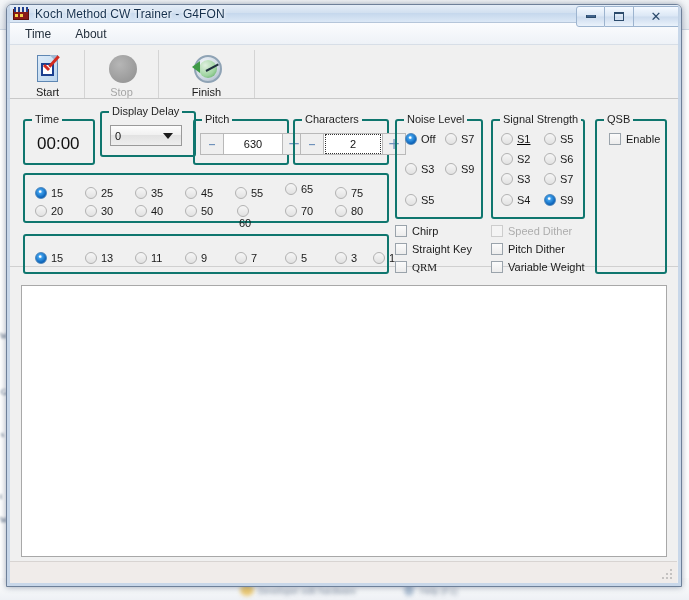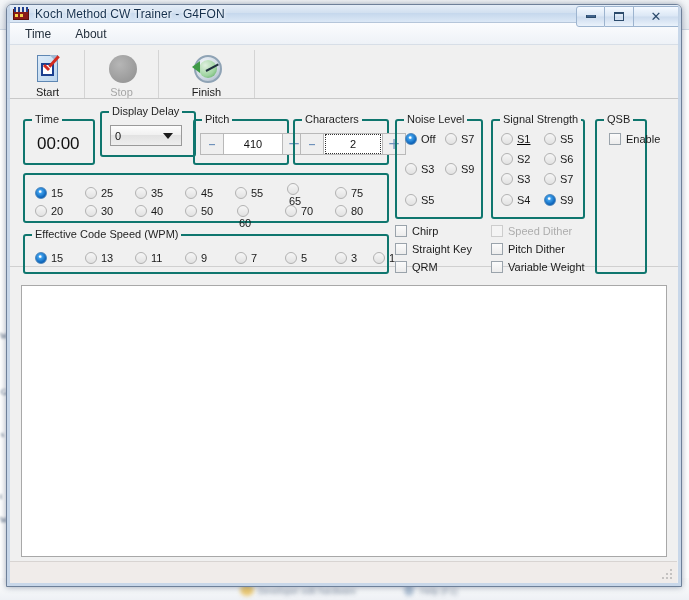--- a/index.html
+++ b/index.html
@@ -407,21 +407,21 @@
       <span class="combo">
         <span class="combo-value">0</span>
         <span class="combo-arrow"></span>
       </span>
     </div>
 
     <div class="gbox" style="left:186px; top:12px; width:96px; height:46px;">
       <span class="gbox-title">Pitch</span>
       <span class="spin" style="left:5px;">
         <span class="spin-btn">–</span>
-        <span class="spin-field">410</span>
+        <span class="spin-field">630</span>
         <span class="spin-btn">+</span>
       </span>
     </div>
 
     <div class="gbox" style="left:286px; top:12px; width:96px; height:46px;">
       <span class="gbox-title">Characters</span>
       <span class="spin" style="left:5px;">
         <span class="spin-btn">–</span>
         <span class="spin-field focused">2</span>
         <span class="spin-btn">+</span>
@@ -481,21 +481,21 @@
       <span class="radio" style="position:absolute; left:8px; top:73px;">
         <span class="radio-mark"></span>
         <span class="radio-label">S4</span>
       </span>
       <span class="radio checked" style="position:absolute; left:51px; top:73px;">
         <span class="radio-mark"></span>
         <span class="radio-label">S9</span>
       </span>
     </div>
 
-    <div class="gbox" style="left:588px; top:12px; width:52px; height:155px;padding-left:24px;">
+    <div class="gbox" style="left:588px; top:12px; width:72px; height:155px;padding-left:24px;">
       <span class="gbox-title">QSB</span>
       <span class="checkbox" style="position:absolute; left:12px; top:12px;">
         <span class="checkbox-mark"></span>
         <span class="checkbox-label">Enable</span>
       </span>
     </div>
 
     <div class="gbox" style="left:16px; top:66px; width:366px; height:50px;">
 
       <span class="radio checked" style="position:absolute; left:10px; top:12px;">
@@ -536,41 +536,40 @@
 
       <span class="radio" style="position:absolute; left:210px; top:12px;">
         <span class="radio-mark"></span>
         <span class="radio-label">55</span>
       </span>
       <span class="radio" style="position:absolute; left:210px; top:30px;flex-direction:column;">
         <span class="radio-mark"></span>
         <span class="radio-label">60</span>
       </span>
 
-      <span class="radio" style="position:absolute; left:260px; top:8px;flex-direction:column;">
+      <span class="radio" style="position:absolute; left:260px; top:8px;">
         <span class="radio-mark"></span>
         <span class="radio-label">65</span>
       </span>
       <span class="radio" style="position:absolute; left:260px; top:30px;">
         <span class="radio-mark"></span>
         <span class="radio-label">70</span>
       </span>
 
       <span class="radio" style="position:absolute; left:310px; top:12px;">
         <span class="radio-mark"></span>
         <span class="radio-label">75</span>
       </span>
       <span class="radio" style="position:absolute; left:310px; top:30px;">
         <span class="radio-mark"></span>
         <span class="radio-label">80</span>
       </span>
     </div>
 
     <div class="gbox" style="left:16px; top:127px; width:366px; height:40px;">
-      <span class="gbox-title">Effective Code Speed (WPM)</span>
 
       <span class="radio checked" style="position:absolute; left:10px; top:16px;">
         <span class="radio-mark"></span>
         <span class="radio-label">15</span>
       </span>
       <span class="radio" style="position:absolute; left:60px; top:16px;">
         <span class="radio-mark"></span>
         <span class="radio-label">13</span>
       </span>
       <span class="radio" style="position:absolute; left:110px; top:16px;">
@@ -600,21 +599,21 @@
     </div>
 
     <span class="checkbox" style="position:absolute; left:388px; top:126px;">
       <span class="checkbox-mark"></span>
       <span class="checkbox-label">Chirp</span>
     </span>
     <span class="checkbox" style="position:absolute; left:388px; top:144px;">
       <span class="checkbox-mark"></span>
       <span class="checkbox-label">Straight Key</span>
     </span>
-    <span class="checkbox" style="position:absolute; left:388px; top:162px;">
+    <span class="checkbox" style="position:absolute; left:388px; top:162px;font-family:Liberation Serif, serif;">
       <span class="checkbox-mark"></span>
       <span class="checkbox-label">QRM</span>
     </span>
 
     <span class="checkbox disabled" style="position:absolute; left:484px; top:126px;">
       <span class="checkbox-mark"></span>
       <span class="checkbox-label">Speed Dither</span>
     </span>
     <span class="checkbox" style="position:absolute; left:484px; top:144px;">
       <span class="checkbox-mark"></span>

